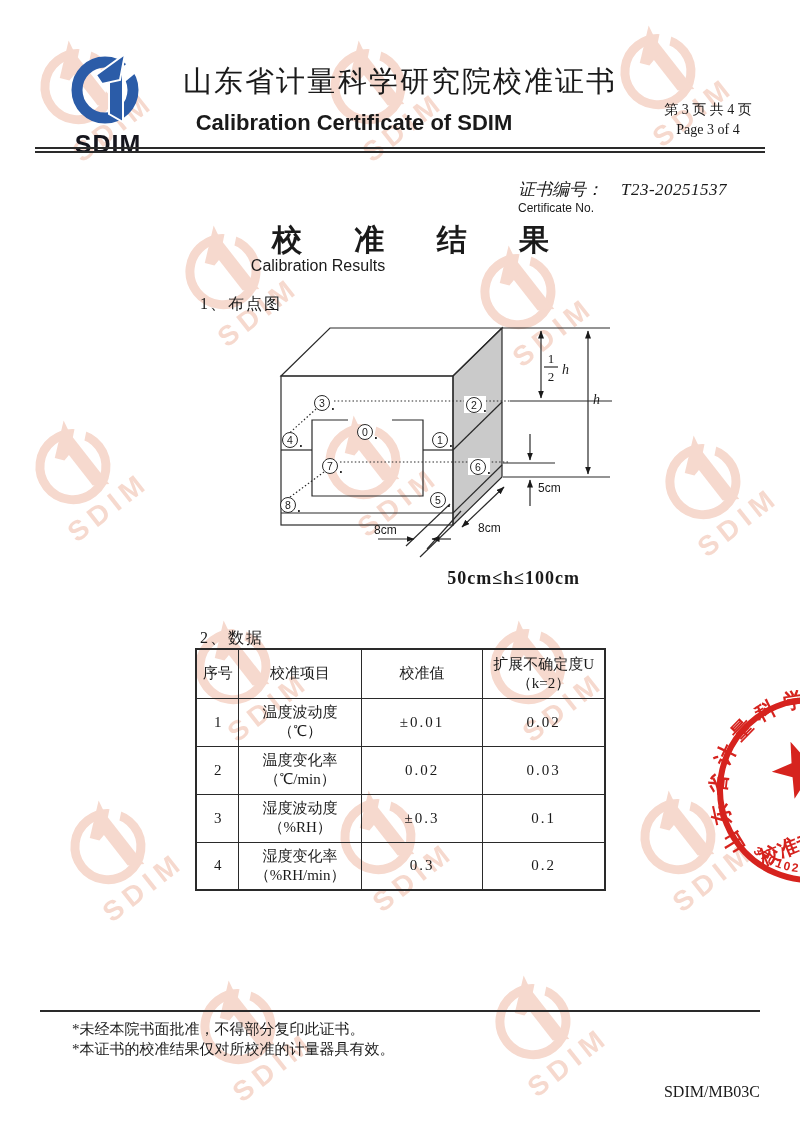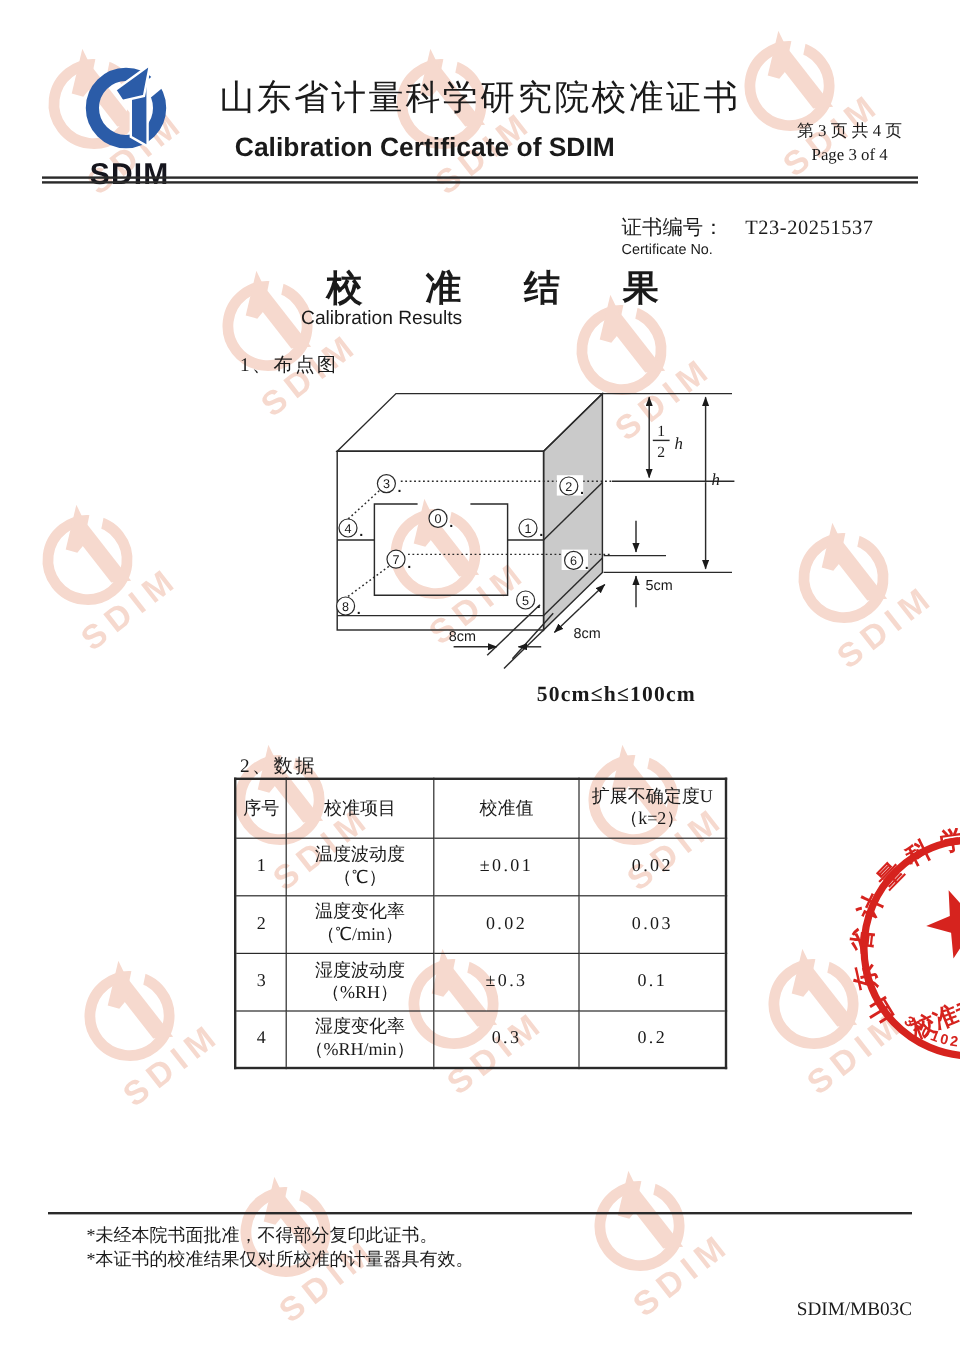--- a/index.html
+++ b/index.html
@@ -23,21 +23,21 @@
              font-family:"Liberation Sans", sans-serif; font-weight:bold; font-size:22px; z-index:1; }
   .hdr-page { top:100px; left:628px; width:160px; text-align:center; font-size:14px;
               line-height:20px; z-index:1; }
   .rule-double { top:147px; left:35px; width:730px; height:6px;
                  border-top:2px solid #2a2a2a; border-bottom:2px solid #2a2a2a; z-index:1; }
   .logo-box { top:52px; left:58px; z-index:1; }
   .logo-sdim-text { font-family:"Liberation Sans", sans-serif; font-weight:bold;
                     font-size:25px; letter-spacing:1px; color:#15151d; text-align:center; margin-top:-4px; }
 
   
-  .cert-line { top:178px; left:518px; font-size:17px; z-index:1; }
+  .cert-line { top:178px; left:518px; font-size:17px; z-index:1;font-style:italic; }
   .cert-no { margin-left:18px; letter-spacing:0.5px; }
   .cert-en { top:201px; left:518px; font-family:"Liberation Sans", sans-serif; font-size:12px; z-index:1; }
 
   
   .res-title { top:220px; left:0; width:800px; text-align:center;
                font-family:"Liberation Sans", sans-serif; font-weight:bold; font-size:30px;
                letter-spacing:22px; text-indent:22px; z-index:1;padding-left:21px; }
   .res-sub { top:257px; left:0; width:636px; text-align:center;
              font-family:"Liberation Sans", sans-serif; font-size:16px; z-index:1; }
 

